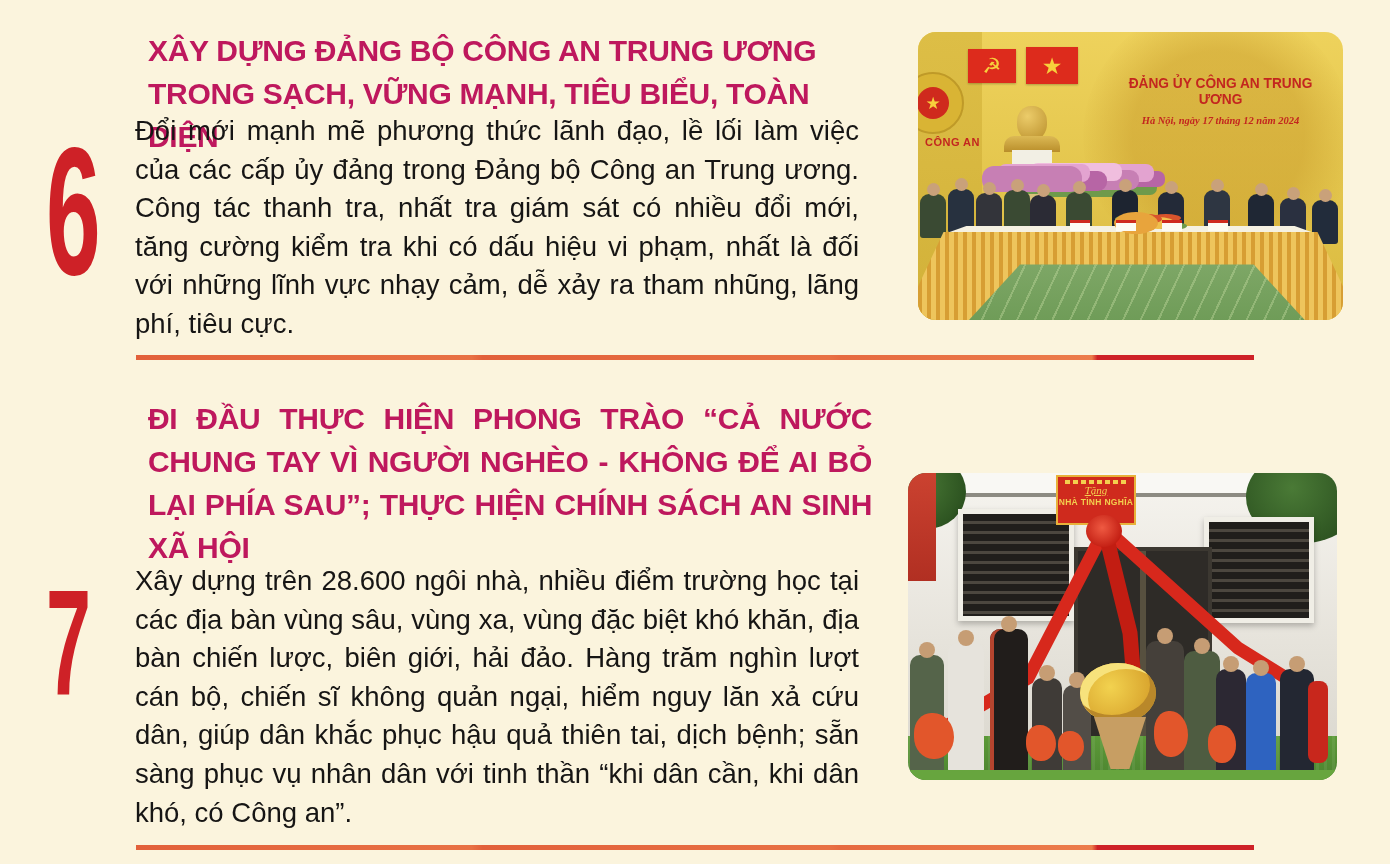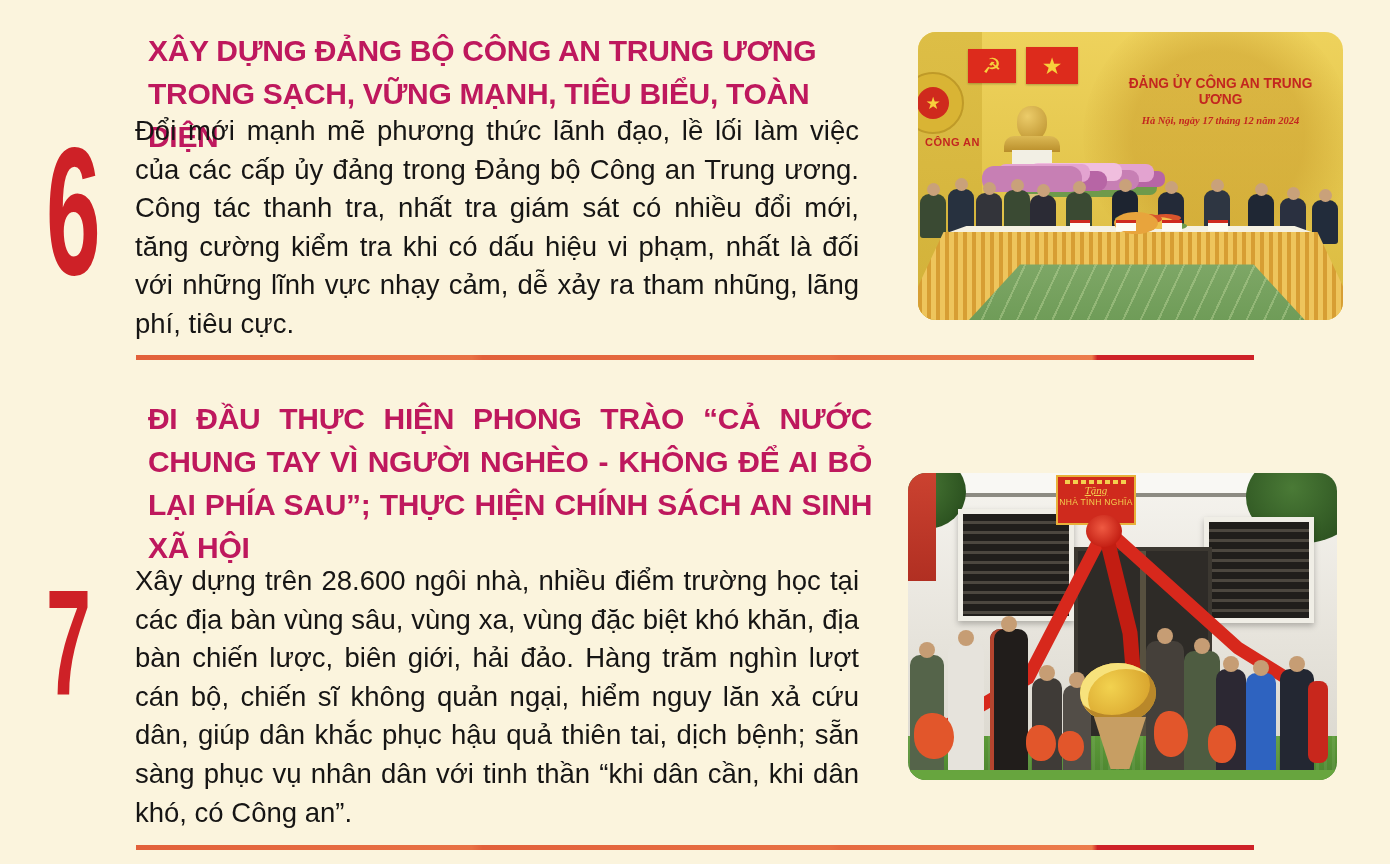--- a/index.html
+++ b/index.html
@@ -120,21 +120,21 @@
   .p2-window-right{left:296px;top:44px;width:100px;height:96px;}
   .p2-door{left:166px;top:74px;width:130px;height:233px;
     background:linear-gradient(90deg,#2e2b27 0 48%,#57503f 48% 52%,#2e2b27 52% 100%);
     border:4px solid #3c3831;}
   .p2-sign{left:148px;top:2px;width:80px;height:50px;background:#CF2A1D;
     border:2px solid #E8B23A;box-sizing:border-box;text-align:center;color:#F3CF4E;}
   .p2-sign-topline{margin:3px auto 0;width:62px;height:4px;
     background:repeating-linear-gradient(90deg,#F3CF4E 0 5px,transparent 5px 8px);}
   .p2-sign-script{font-family:"Liberation Serif","DejaVu Serif",serif;font-style:italic;
     font-size:11px;line-height:13px;text-decoration:underline;}
-  .p2-sign-title{font-weight:normal;font-size:8.5px;line-height:10px;letter-spacing:.3px;}
+  .p2-sign-title{font-weight:bold;font-size:8.5px;line-height:10px;letter-spacing:.3px;}
   .p2-rosette{left:178px;top:42px;width:36px;height:32px;border-radius:50%;
     background:radial-gradient(circle at 45% 40%,#ef5a42,#c21d12 75%);}
   .p2person{position:absolute;border-radius:10px 10px 4px 4px;}
   .p2person::before{content:"";position:absolute;top:-13px;left:50%;margin-left:-8px;
     width:16px;height:16px;border-radius:50%;background:#c69d74;}
   .p2-bouquet{left:172px;top:190px;width:76px;height:60px;border-radius:50%;
     background:radial-gradient(circle at 40% 40%,#f2d24f,#d9a52e 70%);
     box-shadow:inset -6px -8px 0 #b9882a, inset 8px 6px 0 #f7e27c;}
   .p2-wrap{left:186px;top:244px;width:52px;height:52px;background:#c79e63;
     clip-path:polygon(0 0,100% 0,68% 100%,32% 100%);}

